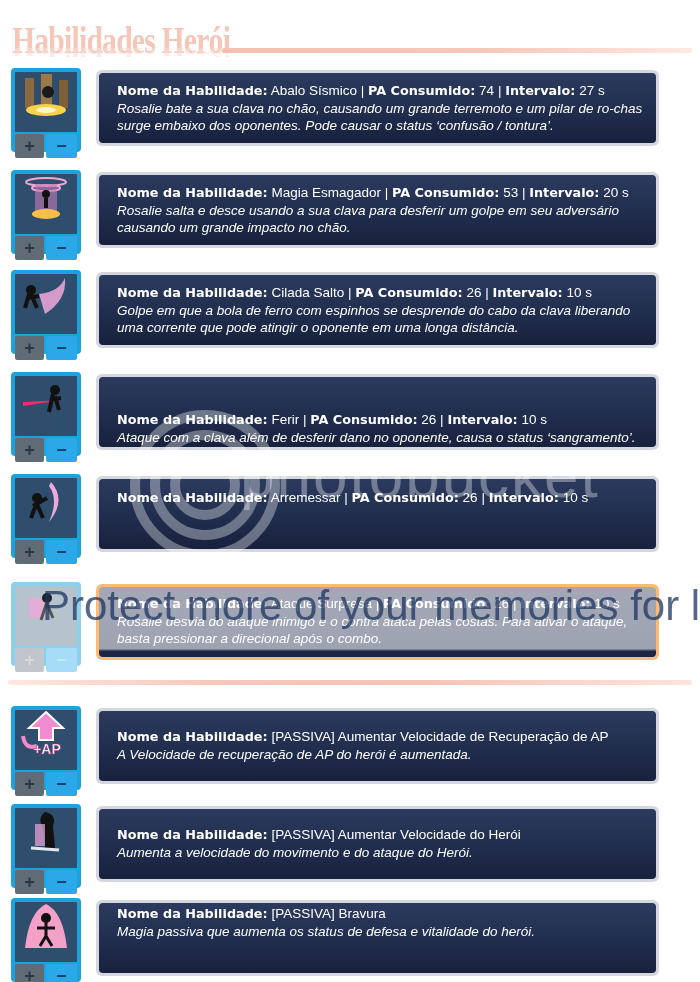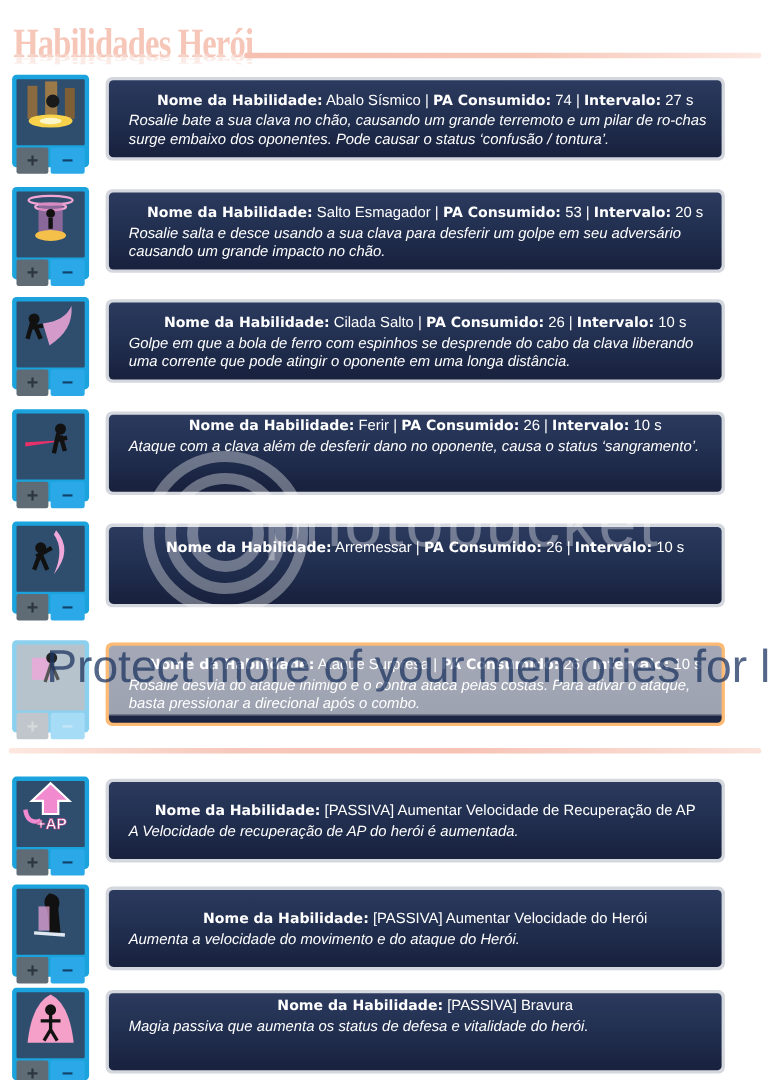--- a/index.html
+++ b/index.html
@@ -46,21 +46,21 @@
 
   .card {
     position: absolute; left: 96px; top: 6px; width: 563px; height: 76px;
     border-radius: 6px; background: #d4d7dd; padding: 3px;
   }
   .card-inner {
     width: 100%; height: 100%; border-radius: 4px;
     background: linear-gradient(to bottom, #2b3a5e 0%, #1f2c4c 60%, #18213d 100%);
     padding: 9px 0 0 18px; color: #ffffff;
   }
-  .line1 { font-size: 13.5px; line-height: 18px; white-space: nowrap; text-align: center; }
+  .line1 { font-size: 13.5px; line-height: 18px; white-space: nowrap; }
   .line1 b { font-family: "DejaVu Sans", sans-serif; font-weight: bold; font-size: 12.8px; }
   .desc { font-style: italic; font-size: 13.5px; line-height: 17px; margin-top: 0px; padding-right: 12px; }
 
   .faded .card { background: #fdba74; }
   .faded .card-inner { background: linear-gradient(to bottom, #a4a8b6 0%, #9ea3b2 88%, #1c2543 92%, #1c2543 100%); }
   .faded .icon-frame { background: #8cd0f0; }
   .faded .icon-art { background: #b6c2cc; }
   .faded .btn-plus { background: #c0c6cb; color: #d6dadd; }
   .faded .btn-minus { background: #a6dcf6; color: #c8e6f8; }
 
@@ -137,21 +137,21 @@
     </div>
     <div class="icon-btns">
       <div class="btn-plus">+</div>
       <div class="btn-minus">−</div>
     </div>
   </div>
   <div class="card">
     <div class="card-inner">
       <div class="line1">
         <b>Nome da Habilidade:</b>
-        <span>Salto Esmagador  |</span>
+        <span>Magia Esmagador  |</span>
         <b>PA Consumido:</b>
         <span>53</span> |
         <b>Intervalo:</b>
         <span>20 s</span>
       </div>
       <div class="desc">Rosalie salta e desce usando a sua clava para desferir um golpe em seu adversário causando um grande impacto no chão.</div>
     </div>
   </div>
 </div>
 
@@ -192,21 +192,21 @@
         <circle cx="40" cy="14" r="5" fill="#111"></circle>
         <path d="M38 18 L34 36 M40 20 L44 34 M36 24 L46 22" stroke="#111" stroke-width="4"></path>
       </svg>
     </div>
     <div class="icon-btns">
       <div class="btn-plus">+</div>
       <div class="btn-minus">−</div>
     </div>
   </div>
   <div class="card">
-    <div class="card-inner" style="padding-top:1px">
+    <div class="card-inner" style="padding-top:34px">
       <div class="line1">
         <b>Nome da Habilidade:</b>
         <span>Ferir  |</span>
         <b>PA Consumido:</b>
         <span>26</span> |
         <b>Intervalo:</b>
         <span>10 s</span>
       </div>
       <div class="desc">Ataque com a clava além de desferir dano no oponente, causa o status ‘sangramento’.</div>
     </div>

